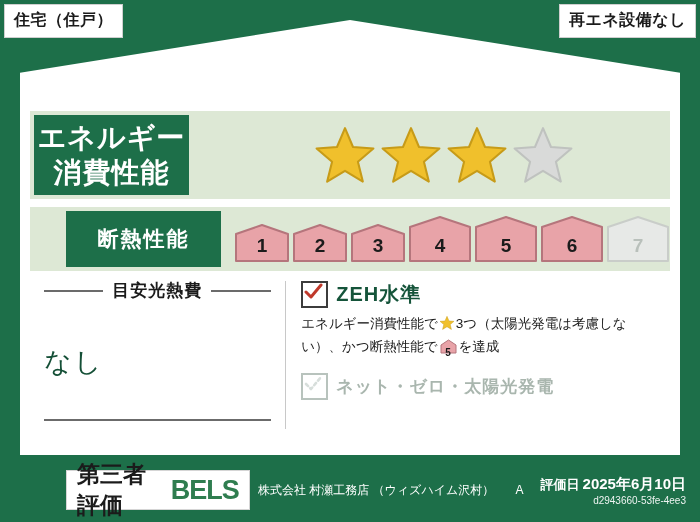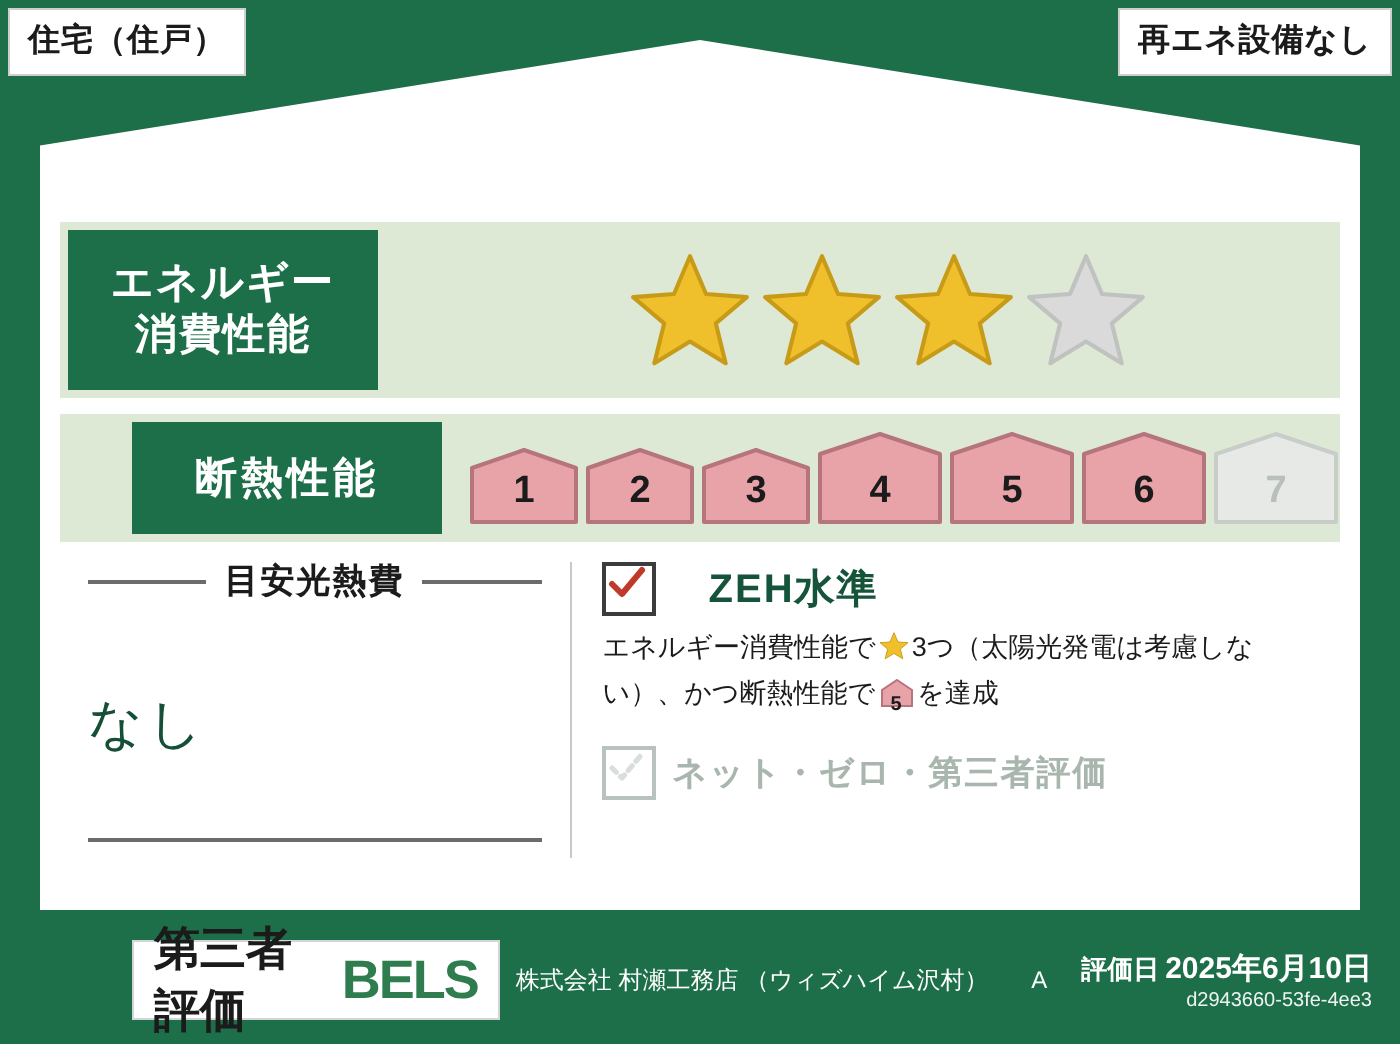--- a/index.html
+++ b/index.html
@@ -98,21 +98,21 @@
     text-align:center;
     display:flex;
     flex-direction:column;
     justify-content:center;
     align-items:center;
     box-sizing:border-box;
     flex:0 0 auto;
   }
   .perf-row.energy .perf-tag{
     width:155px;height:80px;margin-left:4px;
-    font-size:21px;line-height:1.25;letter-spacing:1px;
+    font-size:28px;line-height:1.25;letter-spacing:1px;
   }
   .perf-row.insul .perf-tag{
     width:155px;height:56px;margin-left:4px;
     font-size:21px;letter-spacing:2px;
   }
 
   .perf-content{
     flex:1 1 auto;
     display:flex;
     align-items:center;
@@ -184,21 +184,21 @@
     letter-spacing:2px;
   }
   .bottom-rule{
     position:absolute;
     left:14px;right:14px;bottom:22px;
     height:2px;background:#6b6b6b;
   }
 
   
   .zeh-head{
-    display:flex;align-items:center;gap:26px;margin-top:6px;
+    display:flex;align-items:center;gap:8px;margin-top:6px;
   }
   .chk{
     width:23px;height:23px;
     border:2px solid #3c3c3c;
     background:#fff;
     position:relative;
     flex:0 0 auto;
   }
   .chk.off{border-color:#b8c3bd;}
   .zeh-title{
@@ -390,21 +390,21 @@
                 <polygon points="8.5,1 16,6 16,14 1,14 1,6" fill="#e8a3a8" stroke="#b5757c" stroke-width="1"></polygon>
               </svg><span class="n">5</span></span><span>を達成</span>
         </div>
 
         <div class="nze-row">
           <span class="chk off">
             <svg width="19" height="19" viewBox="0 0 19 19" style="position:absolute;left:1px;top:0;">
               <path d="M2 9 L7 14 L17 2" stroke="#d7dedb" stroke-width="2.6" fill="none" stroke-linecap="round" stroke-linejoin="round" stroke-dasharray="3 3"></path>
             </svg>
           </span>
-          <span class="nze-text">ネット・ゼロ・第三者評価</span>
+          <span class="nze-text">ネット・ゼロ・太陽光発電</span>
         </div>
       </div>
 
     </div>
   </div>
 
   <div class="footer">
     <div class="bels-box">
       <span class="bels-ja">第三者評価</span>
       <span class="bels-en">BELS</span>

